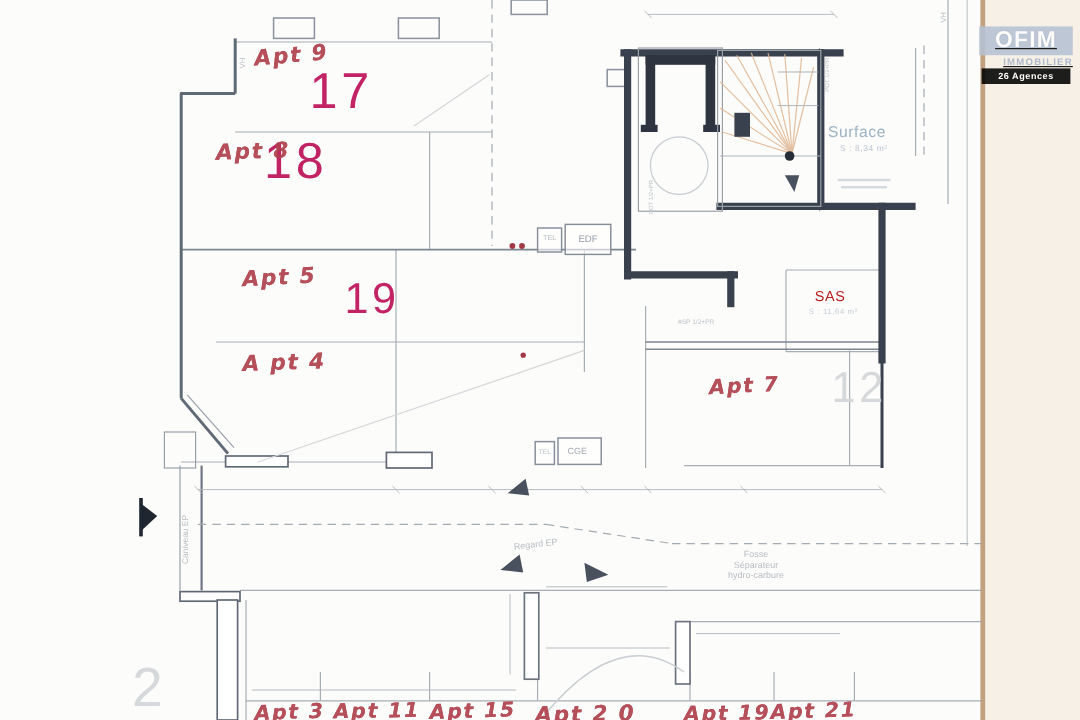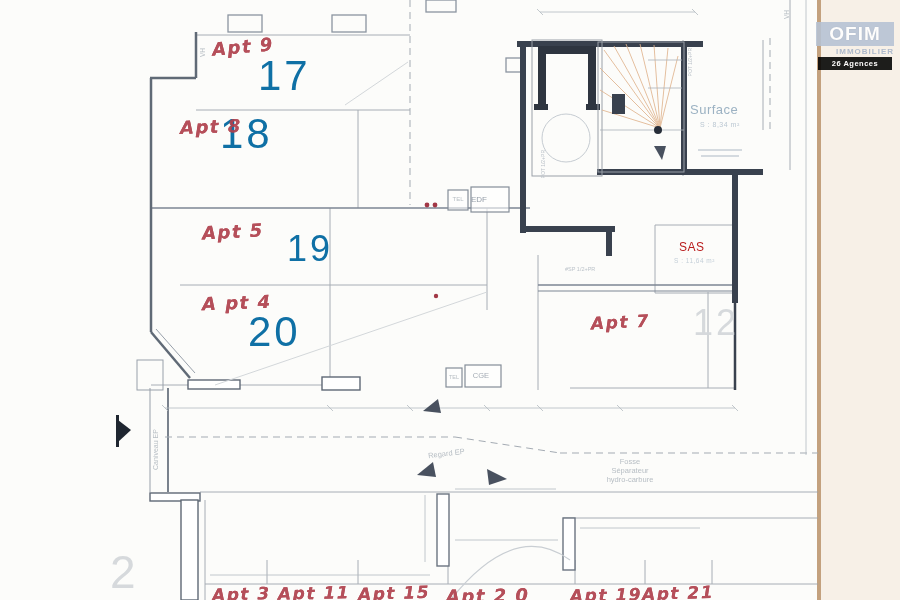--- a/index.html
+++ b/index.html
@@ -15,32 +15,32 @@
     color:#b0414d;
     font-family:"DejaVu Sans", sans-serif;
     font-style:italic;
     font-weight:600;
     letter-spacing:1.5px;
     opacity:.92;
     text-shadow:0 0 .5px #b0414d;
   }
   
   .roomnum{
-    color:#0369a1;
+    color:#be185d;
     font-weight:400;
     letter-spacing:3px;
     opacity:.95;
   }
   
   .blue{color:#9cb2c3;letter-spacing:.5px;text-align:center;}
   .tiny{color:#b7bec4;}
   .vert{writing-mode:vertical-rl;transform:rotate(180deg);}
   .fineline{position:absolute;background:#c9d1d8;height:2px;opacity:.8;}
   
-  #logo{position:absolute;left:816px;top:22px;width:78px;opacity:.88;}
+  #logo{position:absolute;left:816px;top:22px;width:78px;opacity:.88;text-decoration:underline;}
   #logo .brand{
     background:#b6c2d4;color:#ffffff;font-weight:bold;font-size:19px;
     text-align:center;letter-spacing:1px;padding:1px 0;
     text-shadow:0 0 1px #8fa0ba;
   }
   #logo .sub{
     color:#a3b2c8;font-size:8px;font-weight:bold;text-align:right;
     letter-spacing:1px;padding:1px 0;
   }
   #logo .badge{
@@ -215,21 +215,20 @@
       <polygon points="487,469 507,479 489,485"></polygon>
     </g>
 
     <polygon points="118,420 131,430 118,442" fill="#1f2630"></polygon>
     <rect x="116" y="415" width="3" height="32" fill="#1f2630"></rect>
   </svg>
 
   <span class="lbl roomnum" style="left:258px;top:52px;font-size:42px;">17</span>
   <span class="lbl roomnum" style="left:220px;top:110px;font-size:42px;">18</span>
   <span class="lbl roomnum" style="left:258px;top:228px;font-size:36px;margin-left:29px;">19</span>
-  <span class="lbl roomnum" style="left:248px;top:308px;font-size:42px;">20</span>
   <span class="lbl roomnum" style="left:645px;top:302px;font-size:36px;color:#d4d8db;margin-left:48px;">12</span>
   <span class="lbl roomnum" style="left:110px;top:545px;font-size:46px;color:#d4d8db;">2</span>
 
   <span class="lbl red" style="left:212px;top:36px;font-size:18px;transform:rotate(-5deg);">Apt 9</span>
   <span class="lbl red" style="left:180px;top:116px;font-size:18px;transform:rotate(-2deg);">Apt 8</span>
   <span class="lbl red" style="left:202px;top:221px;font-size:18px;transform:rotate(-3deg);">Apt 5</span>
   <span class="lbl red" style="left:202px;top:292px;font-size:18px;transform:rotate(-2deg);">A pt 4</span>
   <span class="lbl red" style="left:591px;top:312px;font-size:17px;transform:rotate(-3deg);">Apt 7</span>
   <span class="lbl red" style="left:212px;top:584px;font-size:17px;transform:rotate(-2deg);">Apt 3</span>
   <span class="lbl red" style="left:278px;top:583px;font-size:17px;transform:rotate(-1deg);">Apt 11</span>
@@ -240,21 +239,21 @@
 
   <span class="lbl blue" style="left:690px;top:102px;font-size:13px;">Surface</span>
   <span class="lbl blue" style="left:700px;top:121px;font-size:7px;color:#bac7d2;">S : 8,34 m²</span>
   <div class="fineline" style="left:698px;top:149px;width:44px;"></div>
   <div class="fineline" style="left:701px;top:155px;width:38px;"></div>
 
   <span class="lbl blue" style="left:679px;top:240px;font-size:12px;color:#b91c1c;">SAS</span>
   <span class="lbl blue" style="left:674px;top:257px;font-size:6.5px;color:#c4cfd8;">S : 11,64 m²</span>
 
   <span class="lbl tiny" style="left:448px;top:196px;width:20px;font-size:6px;text-align:center;">TEL</span>
-  <span class="lbl tiny" style="left:471px;top:195px;width:38px;font-size:8px;text-align:left;color:#959ea8;">EDF</span>
+  <span class="lbl tiny" style="left:471px;top:195px;width:38px;font-size:8px;text-align:center;color:#959ea8;">EDF</span>
   <span class="lbl tiny" style="left:446px;top:374px;width:16px;font-size:5.5px;text-align:center;">TEL</span>
   <span class="lbl tiny" style="left:465px;top:371px;width:32px;font-size:7.5px;text-align:center;color:#a3abb4;">CGE</span>
 
   <div class="lbl tiny" style="left:595px;top:428px;width:70px;font-size:7.5px;line-height:9px;text-align:center;margin-top:29px;">
     <div>Fosse</div>
     <div>Séparateur</div>
     <div>hydro-carbure</div>
   </div>
   <span class="lbl tiny" style="left:428px;top:449px;font-size:7.5px;transform:rotate(-7deg);">Regard EP</span>
   <span class="lbl tiny vert" style="left:152px;top:400px;height:70px;font-size:7px;">Caniveau EP</span>

